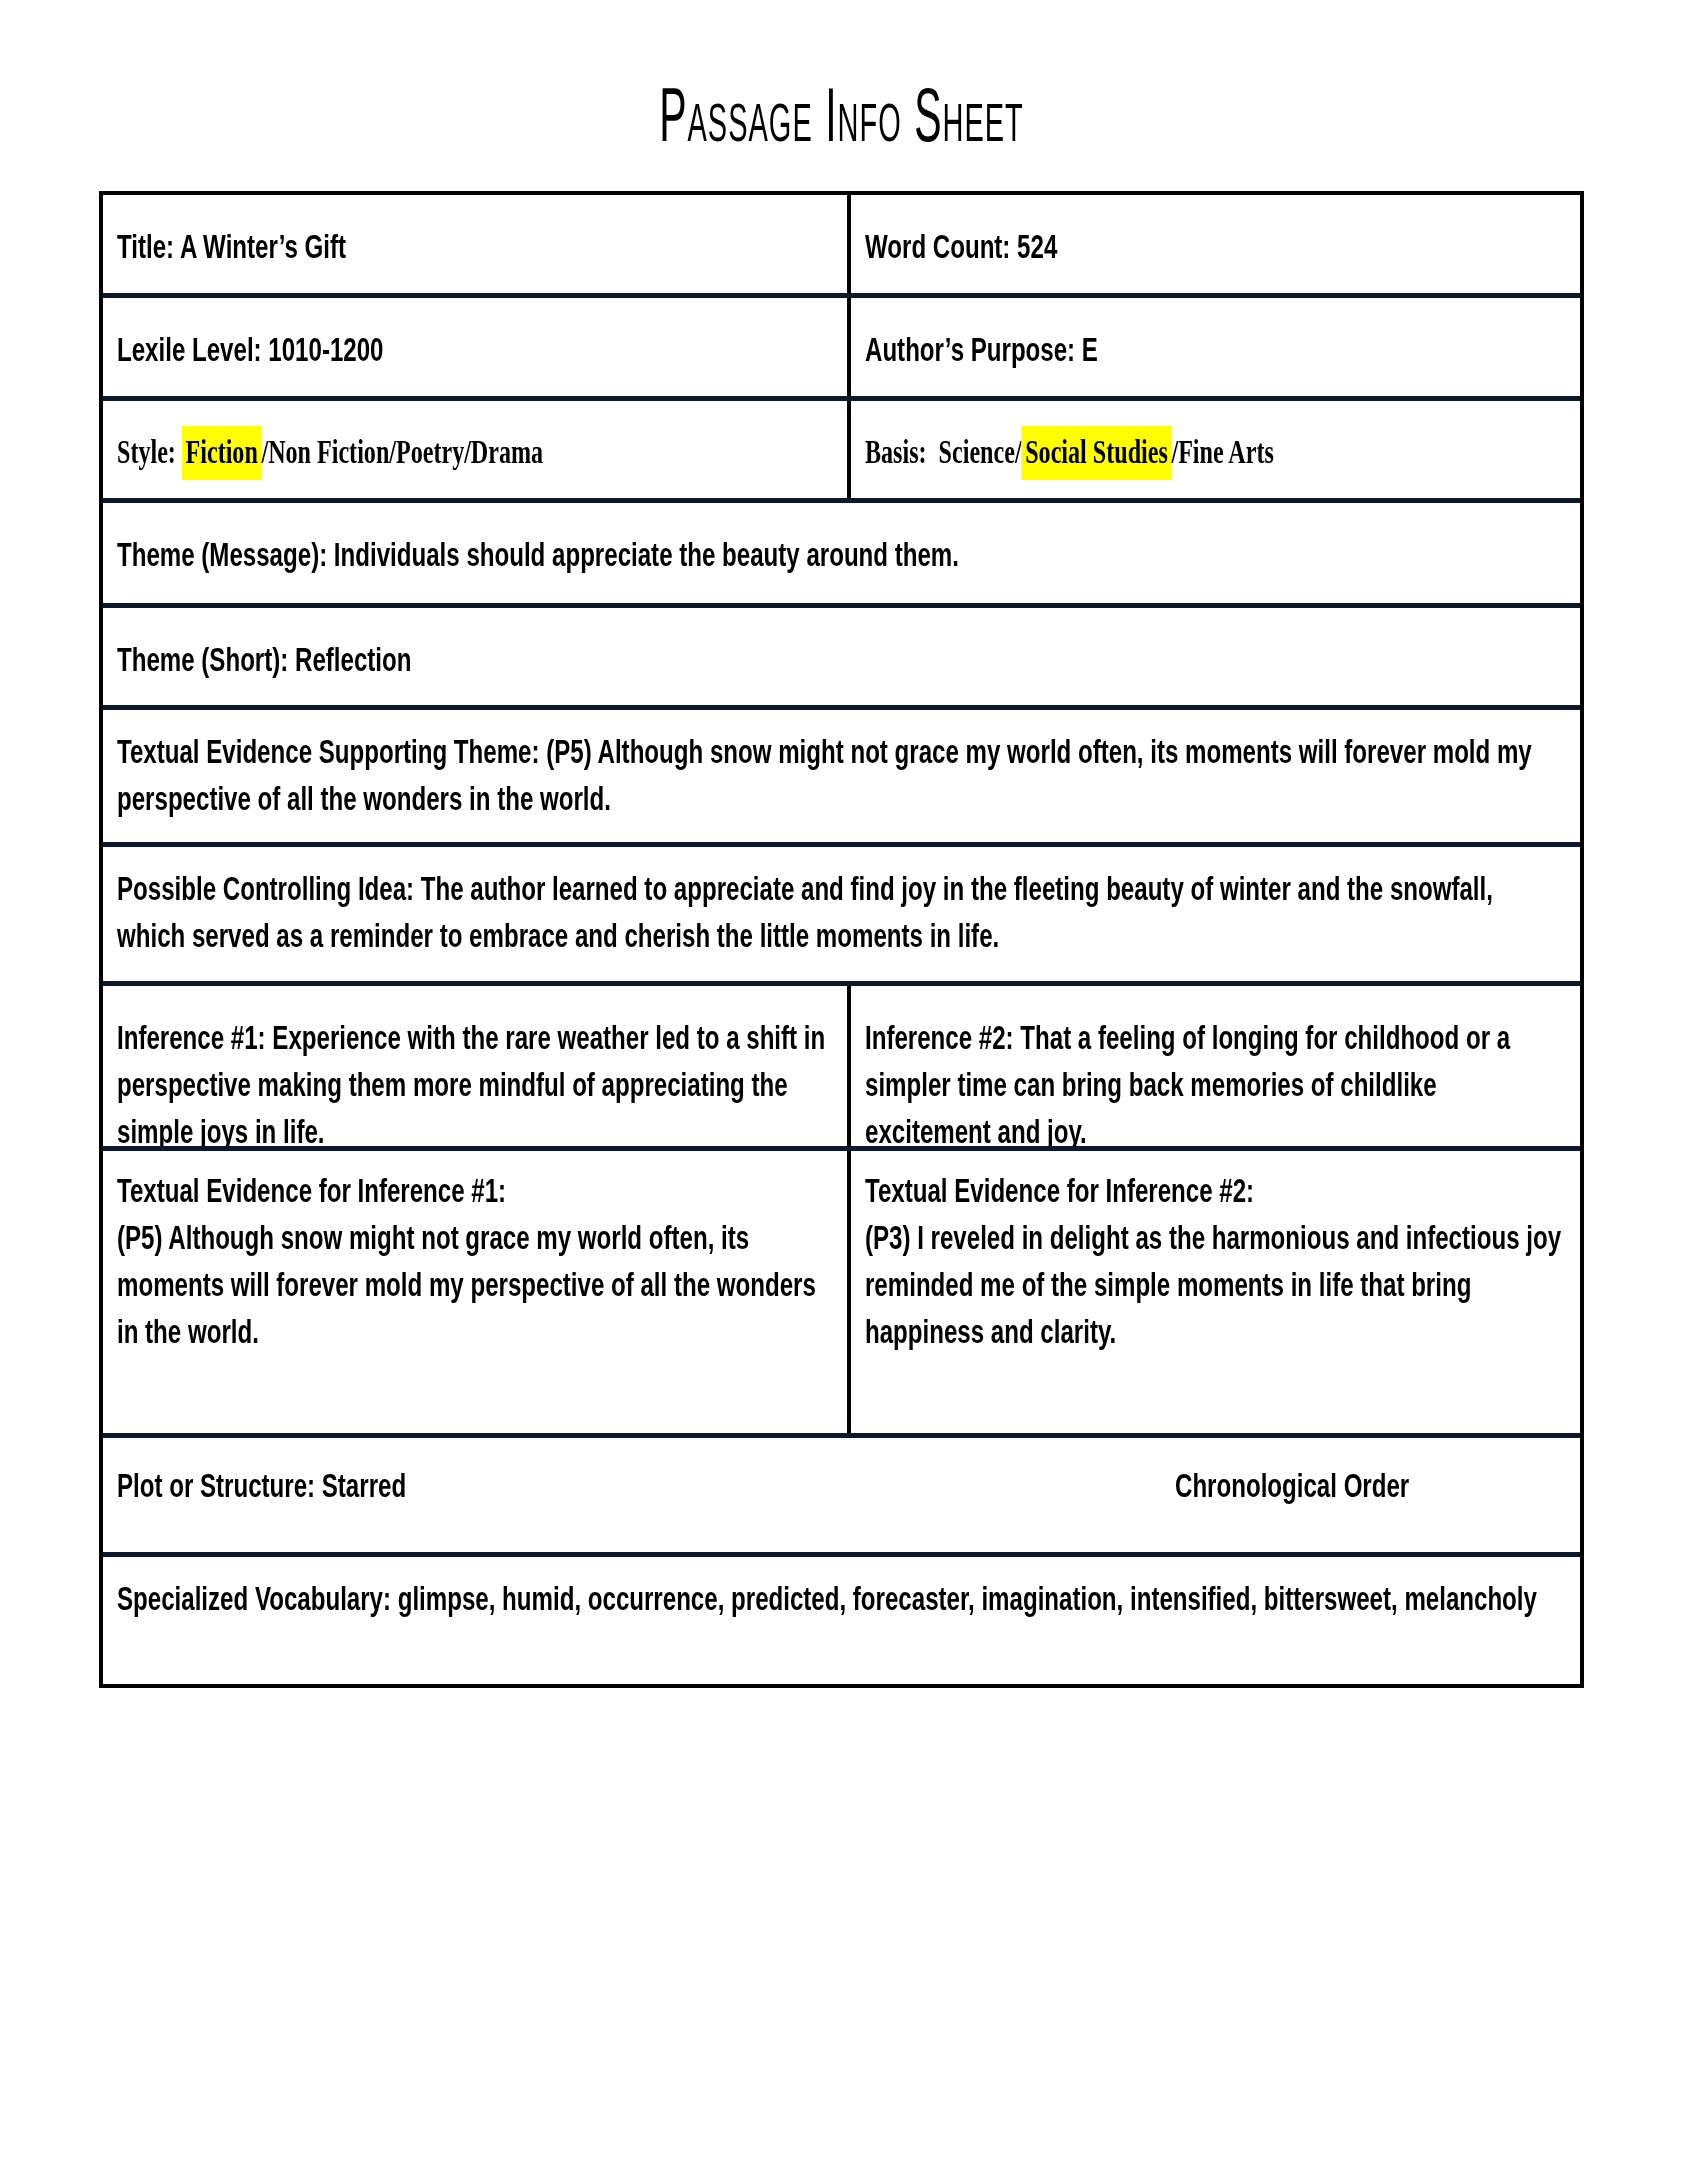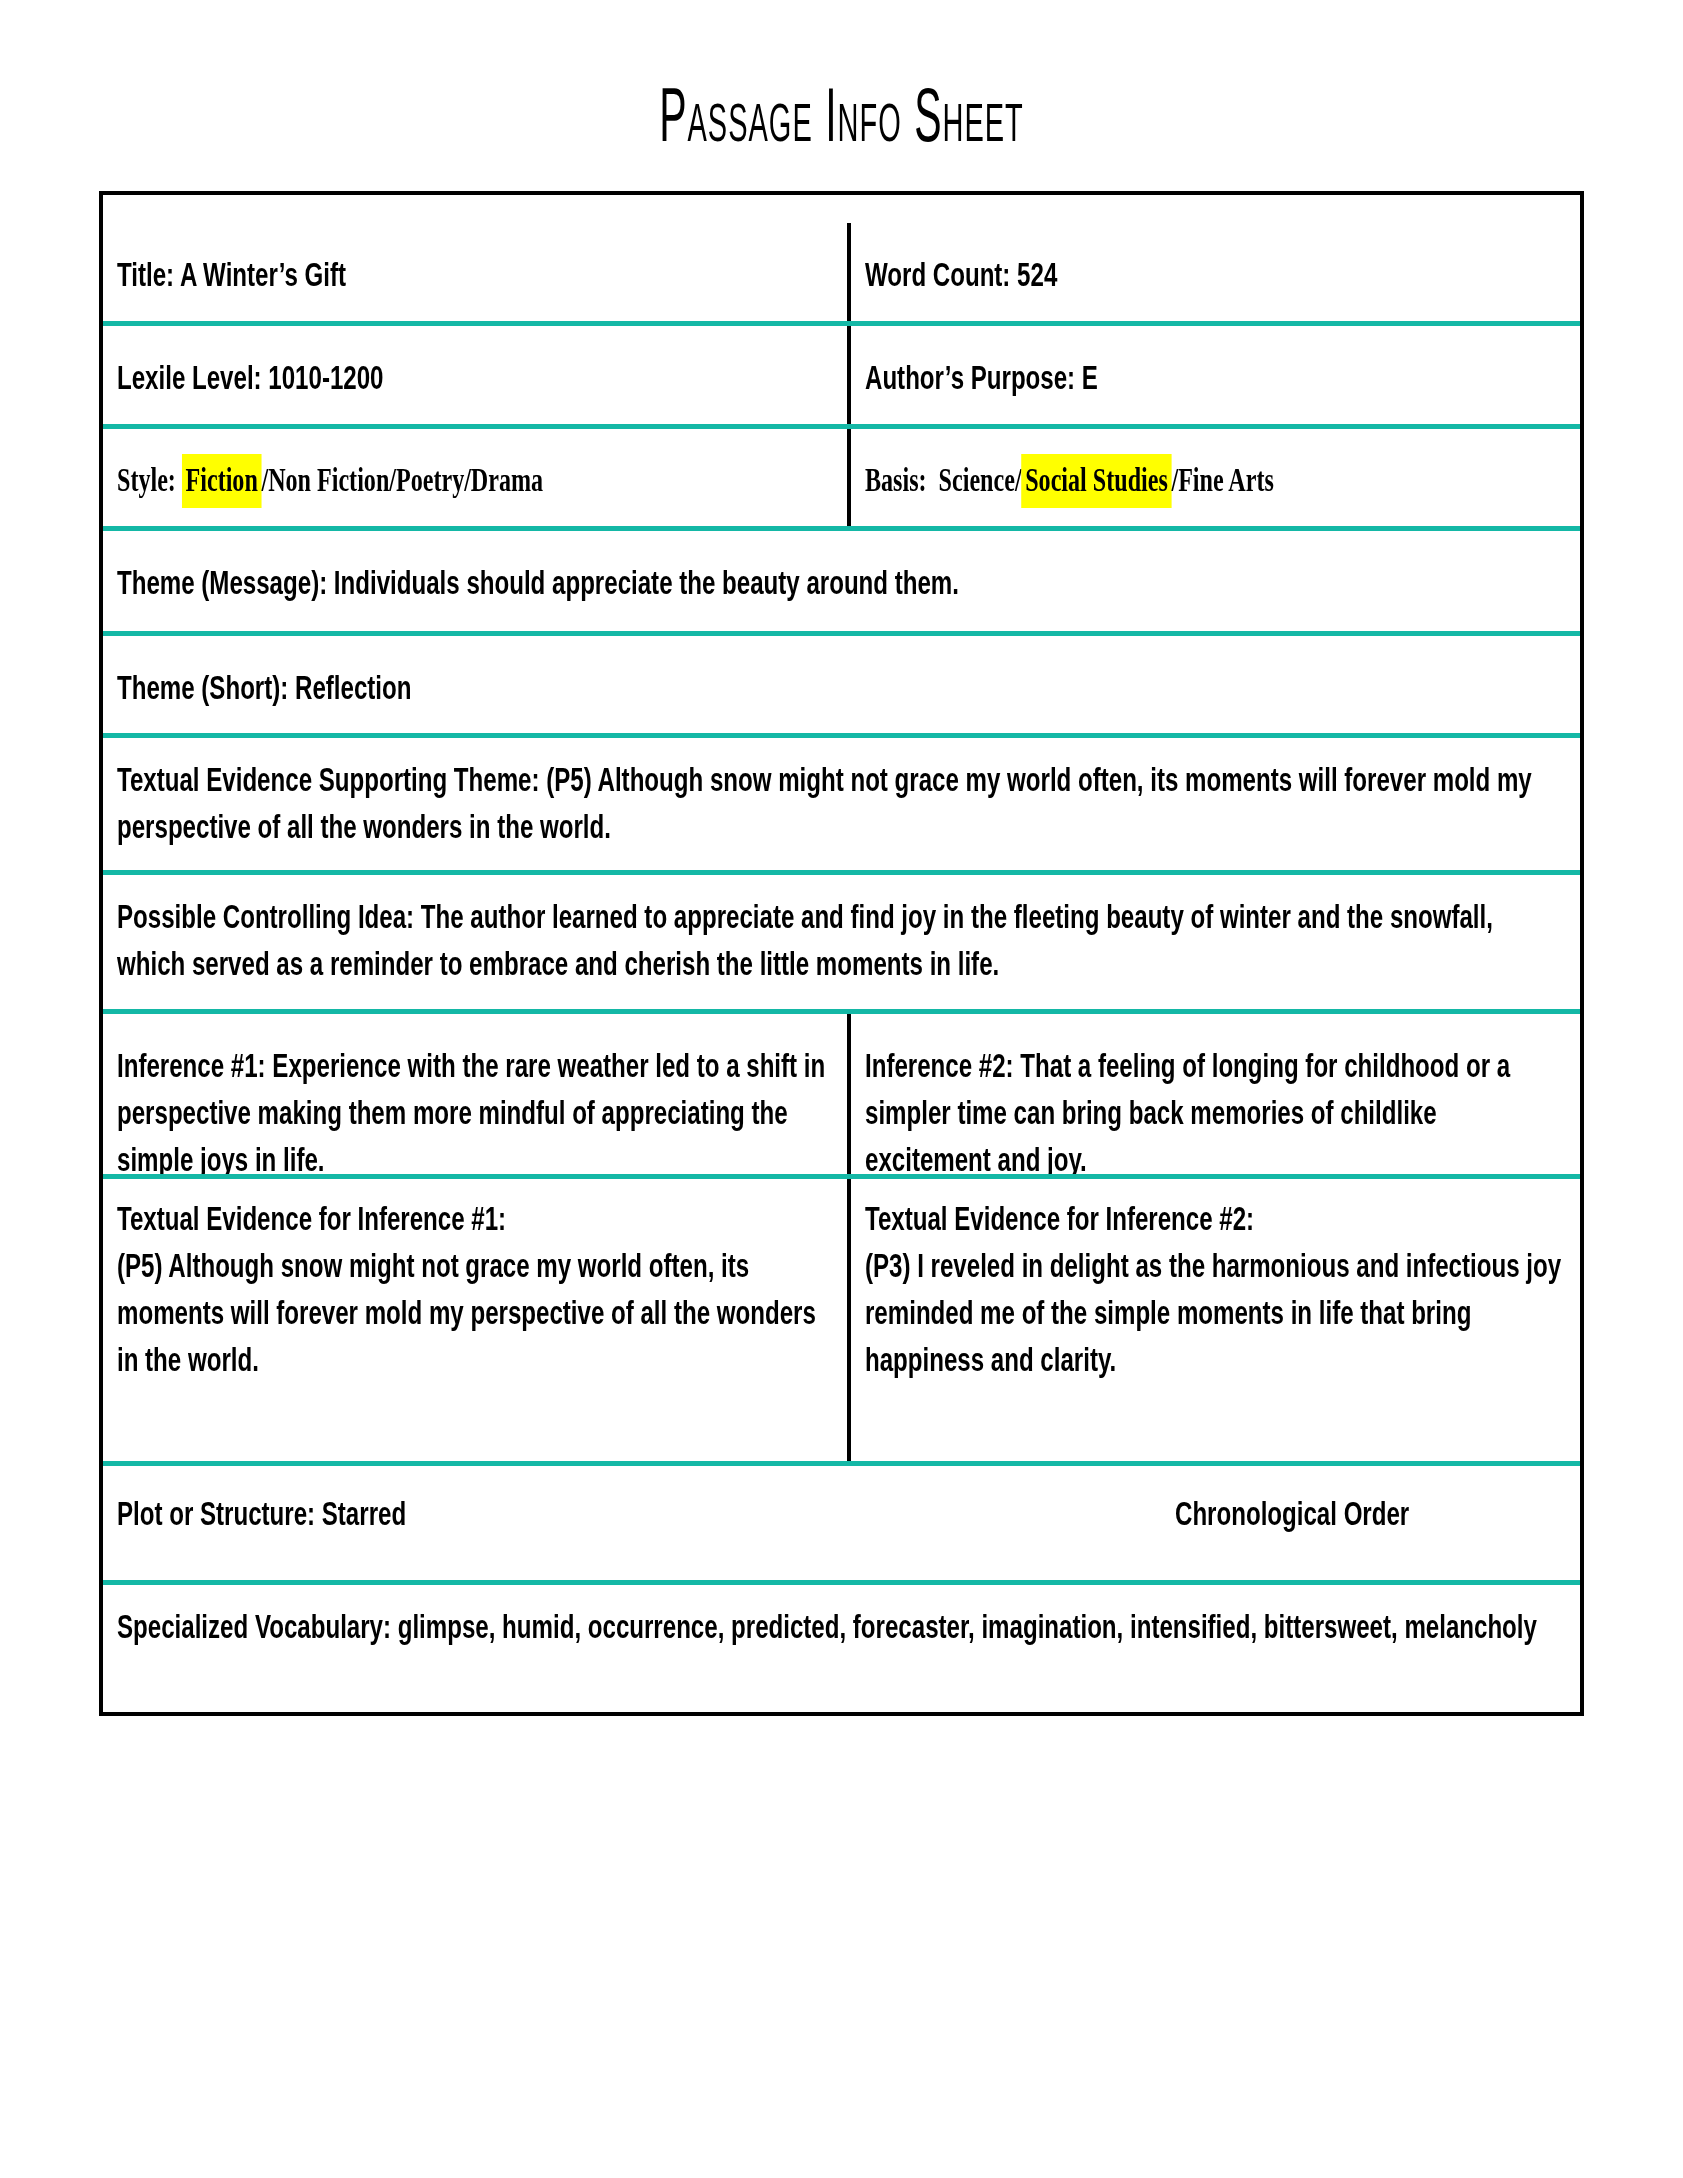--- a/index.html
+++ b/index.html
@@ -12,22 +12,22 @@
   }
   .title-text{
     display:inline-block;font-size:41px;font-weight:400;letter-spacing:1px;
     font-variant:small-caps;transform:scaleY(1.85);transform-origin:center 55%;
     white-space:nowrap;
   }
   .sheet{
     width:1485px;margin-left:99px;margin-top:8px;
     border:4px solid #000;box-sizing:border-box;background:#fff;
   }
-  .row{box-sizing:border-box;border-top:5px solid #14b8a6;display:block;position:relative;}
-  .row:first-child{border-top:none;margin-top:28px;}
+  .row{box-sizing:border-box;border-top:5px solid #0f172a;display:block;position:relative;}
+  .row:first-child{border-top:none;}
   .row.two{display:grid;grid-template-columns:744px 1fr;}
   .cell{box-sizing:border-box;padding:0 16px 0 14px;position:relative;height:100%;}
   .cell.right{border-left:4px solid #000;}
   .ct{
     display:block;font-size:33px;font-weight:700;line-height:47px;
     transform:scaleX(0.73);transform-origin:0 0;width:137%;
     white-space:pre-wrap;
   }
   .hl{background:#ffff00;padding:8px 5px 10px 5px;}
   

